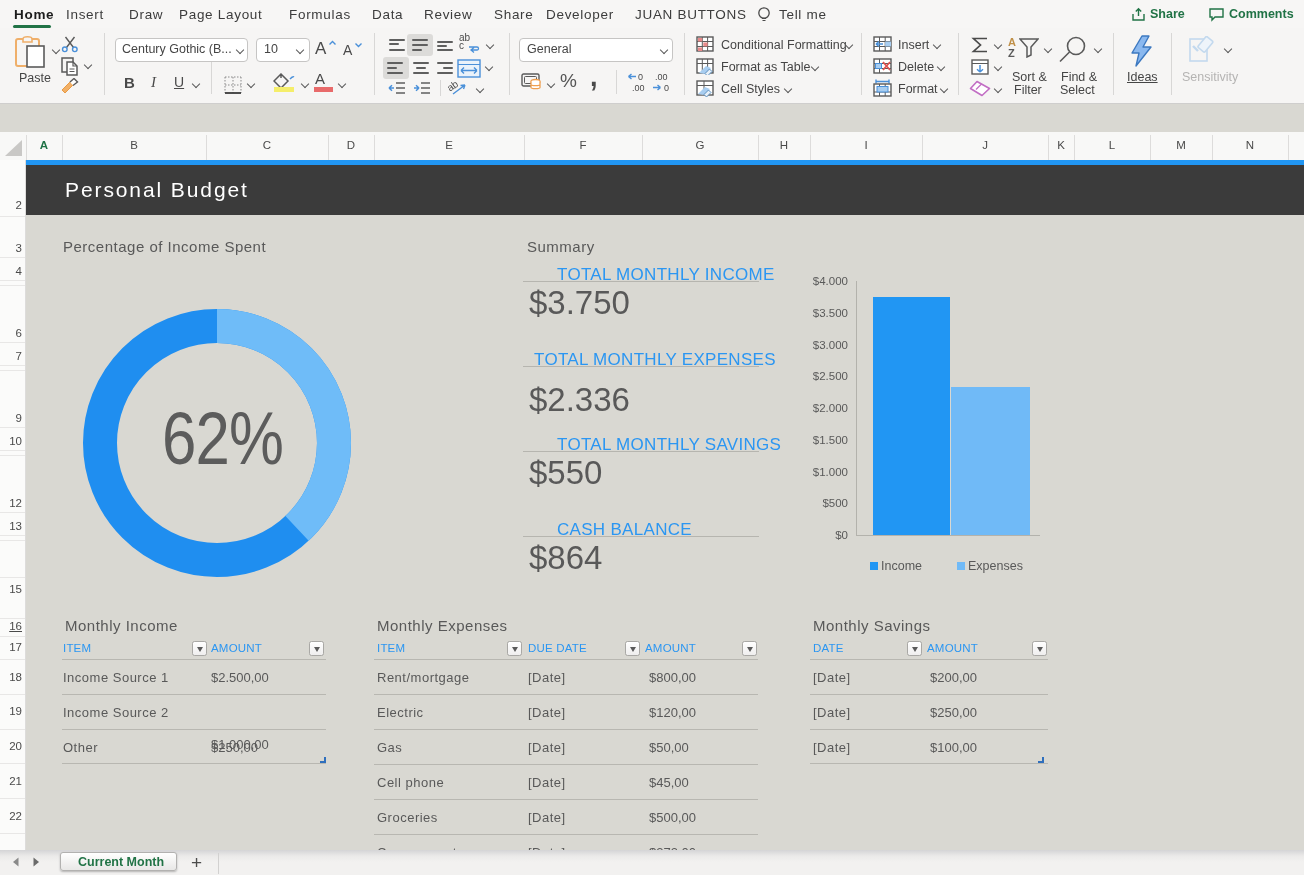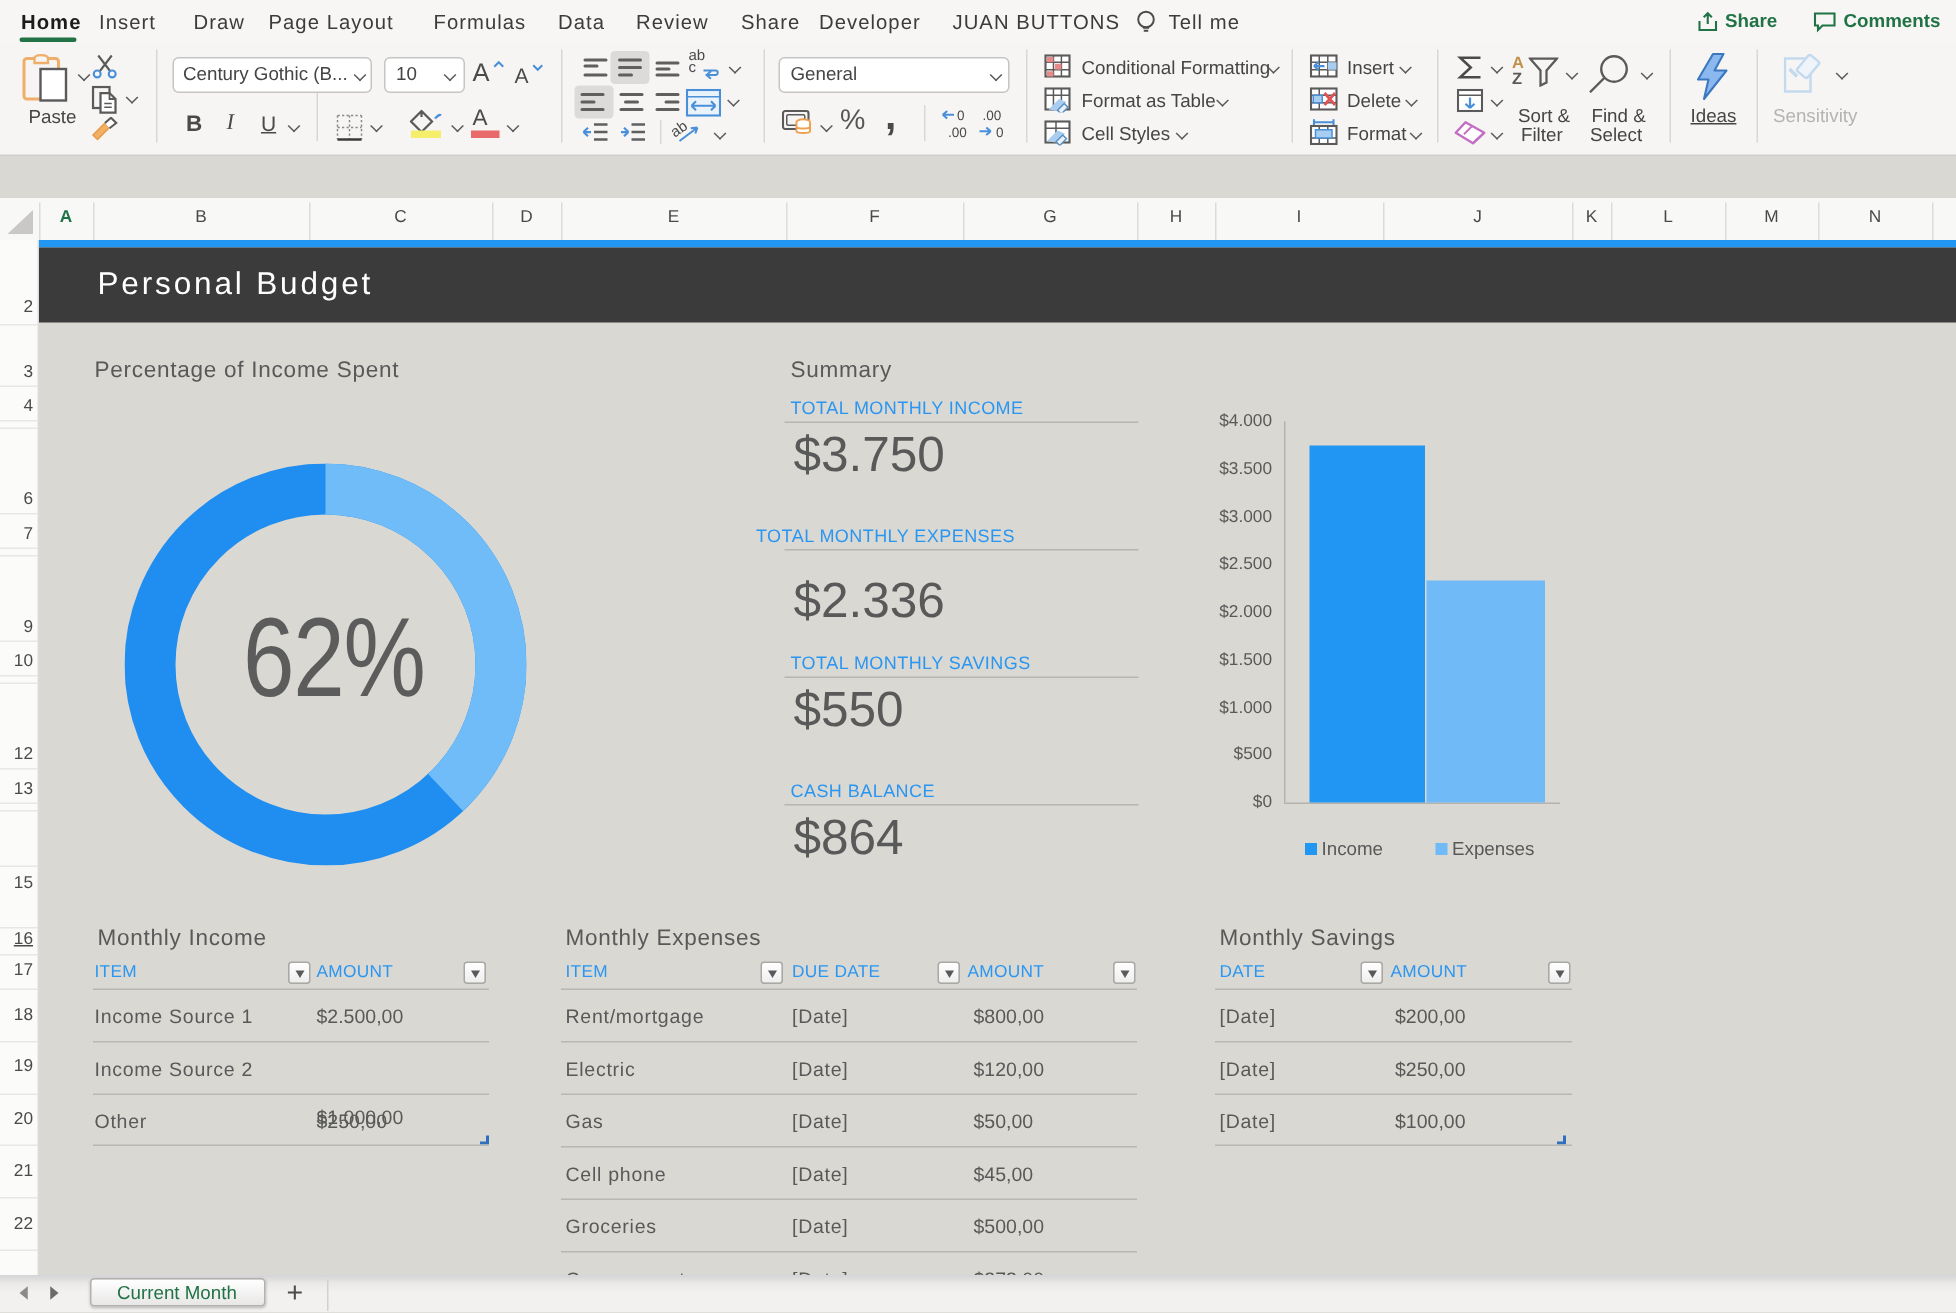--- a/index.html
+++ b/index.html
@@ -27,21 +27,21 @@
 #colhdr { left:0; top:132px; width:1304px; height:28px; background:#f8f8f7; }
 .colsep { position:absolute; top:3px; width:1px; height:25px; background:#dddcdb; }
 .collbl { position:absolute; top:7px; font-size:11.5px; color:#4a4a4a; transform:translateX(-50%); }
 
 #rowhdr { left:0; top:160px; width:26px; height:690px; background:#fbfbfa; border-right:1px solid #dddcdb; }
 .rowlbl { position:absolute; left:0; width:22px; text-align:right; font-size:11.5px; color:#4a4a4a; transform:translateY(-50%); }
 .rowsep { position:absolute; left:0; width:25px; height:1px; background:#e8e7e6; }
 
 #content { left:26px; top:160px; width:1278px; height:690px; background:#d9d8d2; overflow:hidden; }
 .sect { position:absolute; font-size:15px; color:#595959; white-space:nowrap; letter-spacing:0.5px; }
-.sumlbl { position:absolute; font-size:12px; color:#2b96f2; letter-spacing:0.3px; white-space:nowrap; }
+.sumlbl { position:absolute; font-size:17px; color:#2b96f2; letter-spacing:0.3px; white-space:nowrap;margin-left:30px; }
 .sumline { position:absolute; width:236px; height:1px; background:#b6b5af; }
 .sumnum { position:absolute; font-size:33px; color:#595959; white-space:nowrap; }
 .tbl-line { position:absolute; height:1px; background:#b8b7b1; }
 .thdr { position:absolute; font-size:11.5px; color:#2b96f2; letter-spacing:0.2px; white-space:nowrap; }
 .tcell { position:absolute; font-size:13px; color:#595959; white-space:nowrap; letter-spacing:0.5px; }
 .amt { letter-spacing:0 !important; }
 .ddbtn { position:absolute; width:15px; height:15px; background:linear-gradient(#ffffff,#efeeee); border:1px solid #a9a8a5; border-radius:2.5px; }
 .ddbtn:after { content:""; position:absolute; left:3.5px; top:5px; width:0; height:0; border-left:3.5px solid transparent; border-right:3.5px solid transparent; border-top:5px solid #5a5a5a; }
 .axlbl { position:absolute; font-size:11.5px; color:#595959; width:60px; text-align:right; transform:translateY(-50%); }
 
@@ -514,18 +514,18 @@
 </div>
 
 <div class="abs" id="tabbar">
   <svg class="abs" style="left:10px;top:6px;" width="11" height="12" viewBox="0 0 11 12">
     <path d="M8.5 1.5 L3 6 L8.5 10.5 Z" fill="#8a8a8a"></path>
   </svg>
   <svg class="abs" style="left:31px;top:6px;" width="11" height="12" viewBox="0 0 11 12">
     <path d="M2.5 1.5 L8 6 L2.5 10.5 Z" fill="#6b6b6b"></path>
   </svg>
   <div class="abs" style="left:60px;top:2px;width:117px;height:19px;background:linear-gradient(#ffffff,#e8e7e6);border:1px solid #b2b1b0;border-radius:3px;box-shadow:0 1px 2px rgba(0,0,0,0.25);"></div>
-  <span class="abs" style="left:78px;top:5px;font-size:12.5px;font-weight:normal;color:#217346;">Current Month</span>
+  <span class="abs" style="left:78px;top:5px;font-size:12.5px;font-weight:bold;color:#217346;">Current Month</span>
   <span class="abs" style="left:191px;top:2px;font-size:19px;color:#4c4c4c;">+</span>
   <div class="abs" style="left:218px;top:3px;width:1px;height:21px;background:#d2d1d0;"></div>
 </div>
 
 </div>
 
 </body></html>

